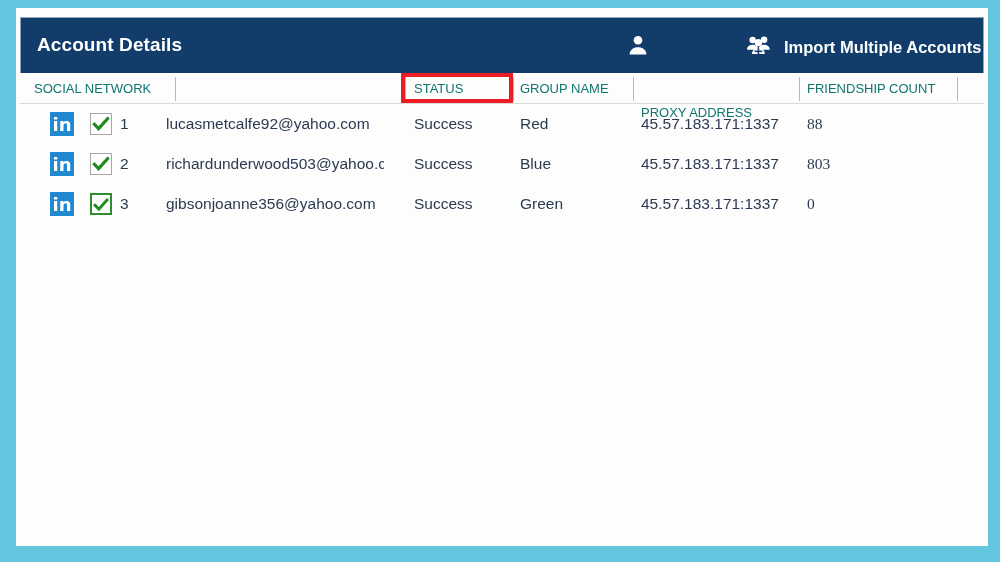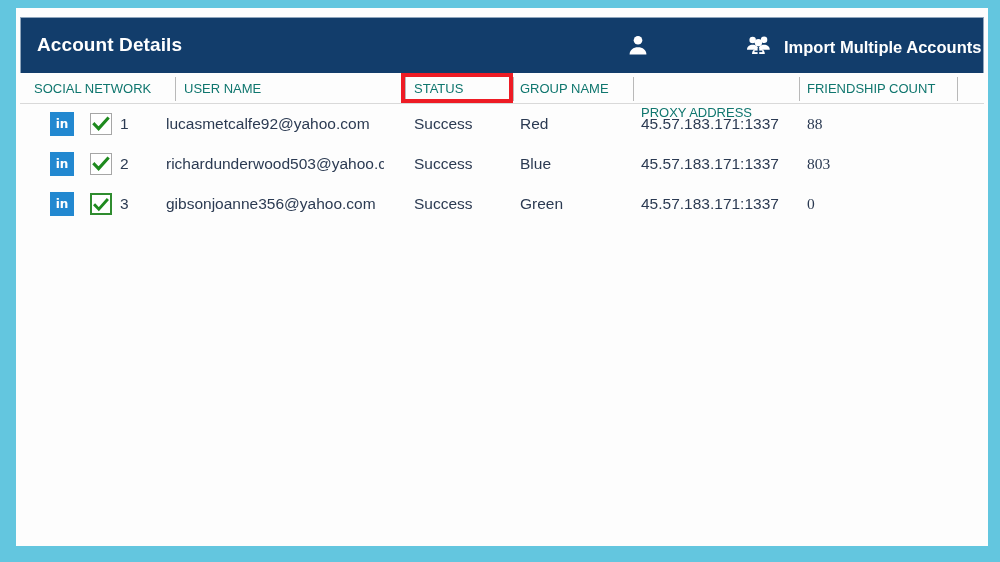--- a/index.html
+++ b/index.html
@@ -146,21 +146,21 @@
 
   
   .li-icon {
     position: absolute;
     left: 30px;
     top: 8px;
     width: 24px;
     height: 24px;
     background: #2288d0;
     color: #ffffff;
-    font-size: 12px;
+    font-size: 18px;
     font-weight: bold;
     line-height: 25px;
     text-align: center;
     font-family: "DejaVu Sans", sans-serif;
     cursor: pointer;
     box-sizing: border-box;
   }
 
   
   .row-checkbox {
@@ -225,21 +225,20 @@
             <rect x="10.6" y="18.2" width="8.6" height="1.7" fill="#123d6b"></rect>
           </svg>
         </span>
         <span>Import Multiple Accounts</span>
       </div>
     </div>
 
     <div id="column-header">
       <div class="col-head" style="left:14px;">SOCIAL NETWORK</div>
       <div class="col-sep" style="left:155px;"></div>
-      <div class="col-head" style="left:164px;">USER NAME</div>
       <div class="col-sep" style="left:385px;"></div>
       <div class="col-head" style="left:394px;">STATUS</div>
       <div class="col-sep" style="left:493px;"></div>
       <div class="col-head" style="left:500px;">GROUP NAME</div>
       <div class="col-sep" style="left:613px;"></div>
       <div class="col-head" style="left:621px;margin-top:24px;">PROXY ADDRESS</div>
       <div class="col-sep" style="left:779px;"></div>
       <div class="col-head" style="left:787px;">FRIENDSHIP COUNT</div>
       <div class="col-sep" style="left:937px;"></div>
     </div>

